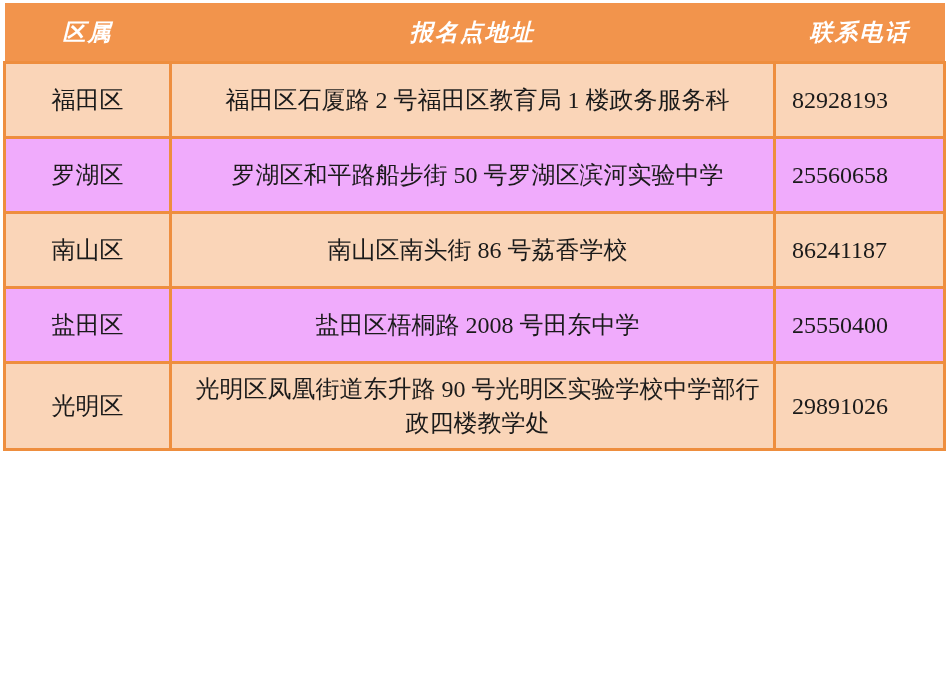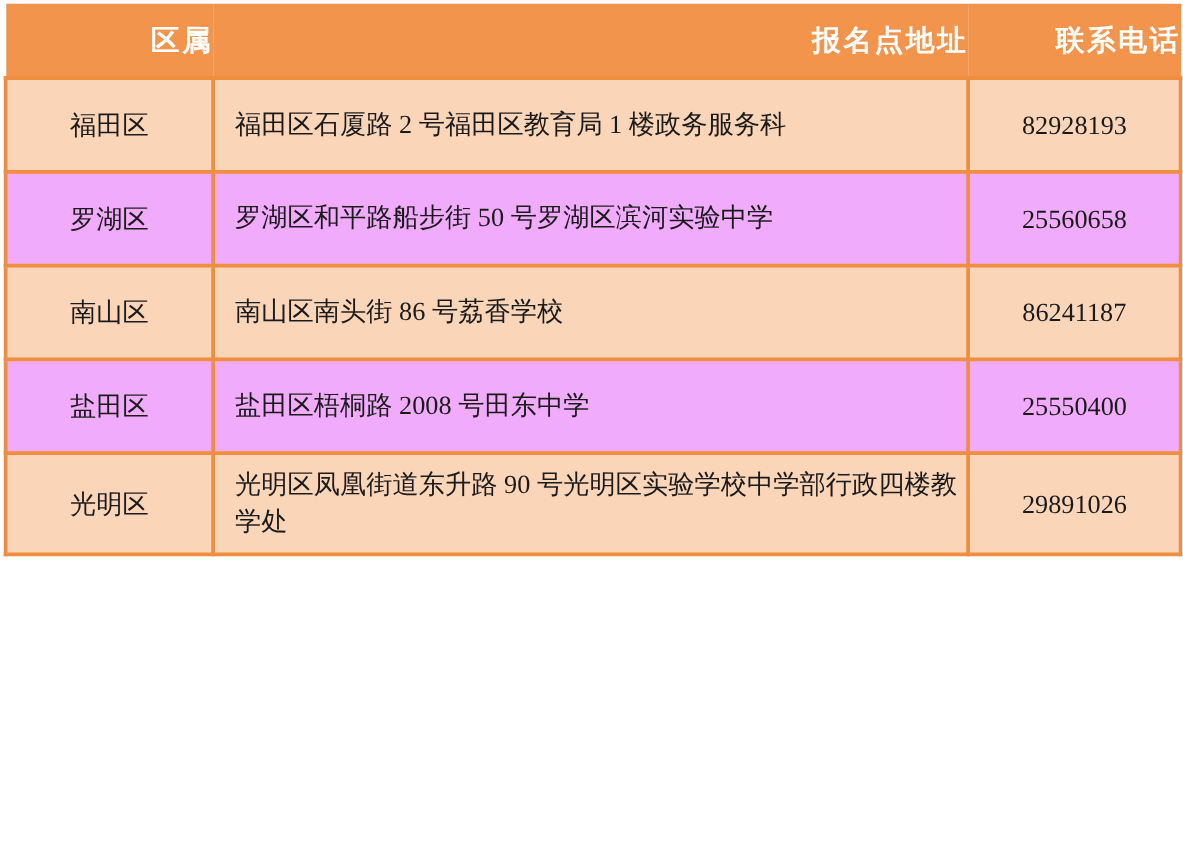--- a/index.html
+++ b/index.html
@@ -31,47 +31,47 @@
   table.reg-table col.col-phone    { width: 170px; }
 
   thead th {
     background: #F2944C;
     color: #ffffff;
     font-weight: bold;
     font-size: 23px;
     letter-spacing: 2px;
     height: 58px;
     padding: 0;
-    text-align: right;
+    text-align: center;
     vertical-align: middle;
     border: none;
+    font-style: italic;
   }
   thead tr.header-row {
     border: none;
   }
 
   tbody td {
     border: 3px solid #EE8E3E;
-    font-size: 21px;
+    font-size: 24px;
     color: #1a1a1a;
     padding: 0;
     vertical-align: middle;
   }
   tbody td.district {
     text-align: center;
     padding: 8px 4px;
   }
   tbody td.address {
-    text-align: left;
+    text-align: center;
     padding: 8px 6px 8px 16px;
     line-height: 1.42;
   }
   tbody td.phone {
-    text-align: center;
-    padding: 8px 4px;
+    padding: 8px 16px;
   }
   tbody tr.shade td {
     background: #FAD5B8;
   }
   tbody tr.plain td {
     background: #f0abfc;
   }
   tbody tr.row-normal td { height: 56px; }
   tbody tr.row-tall td   { height: 62px; }
 </style>

